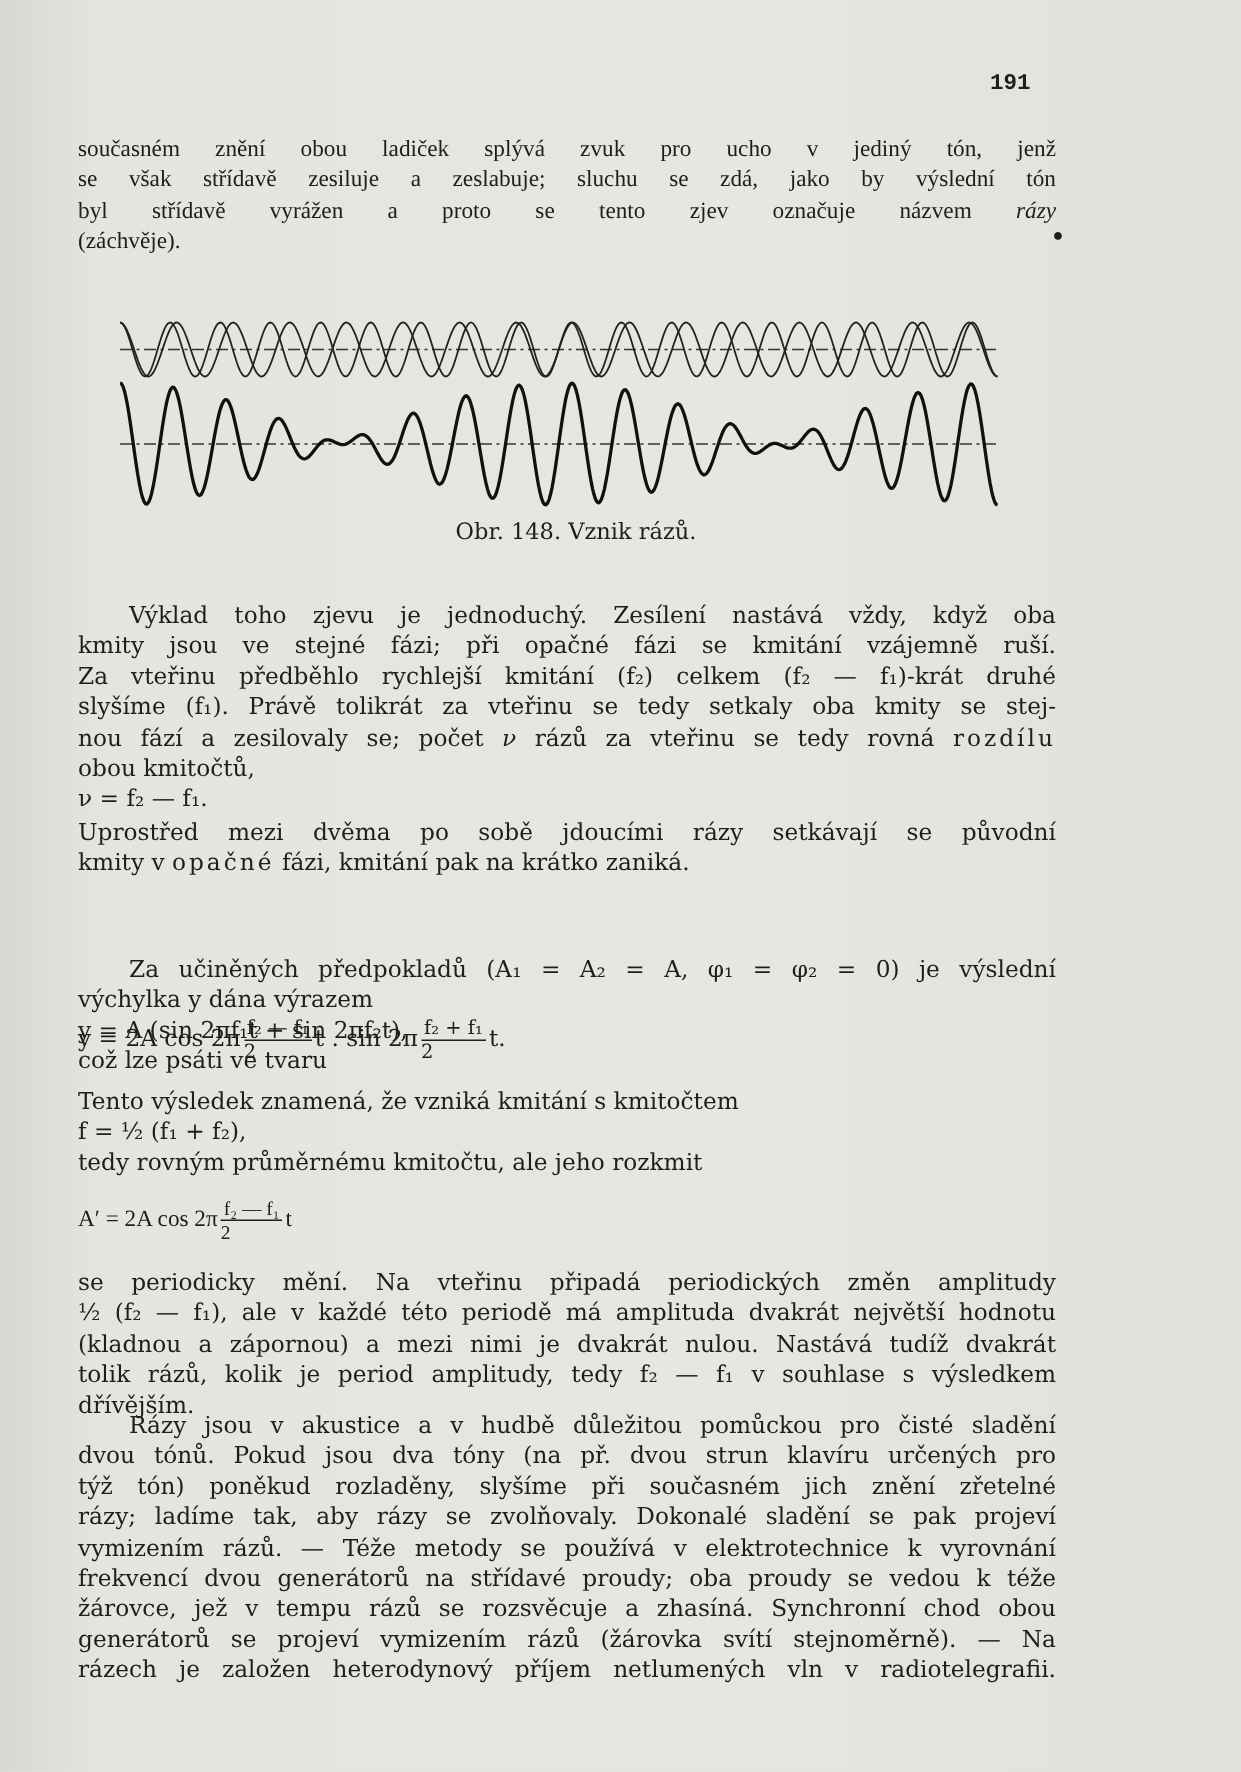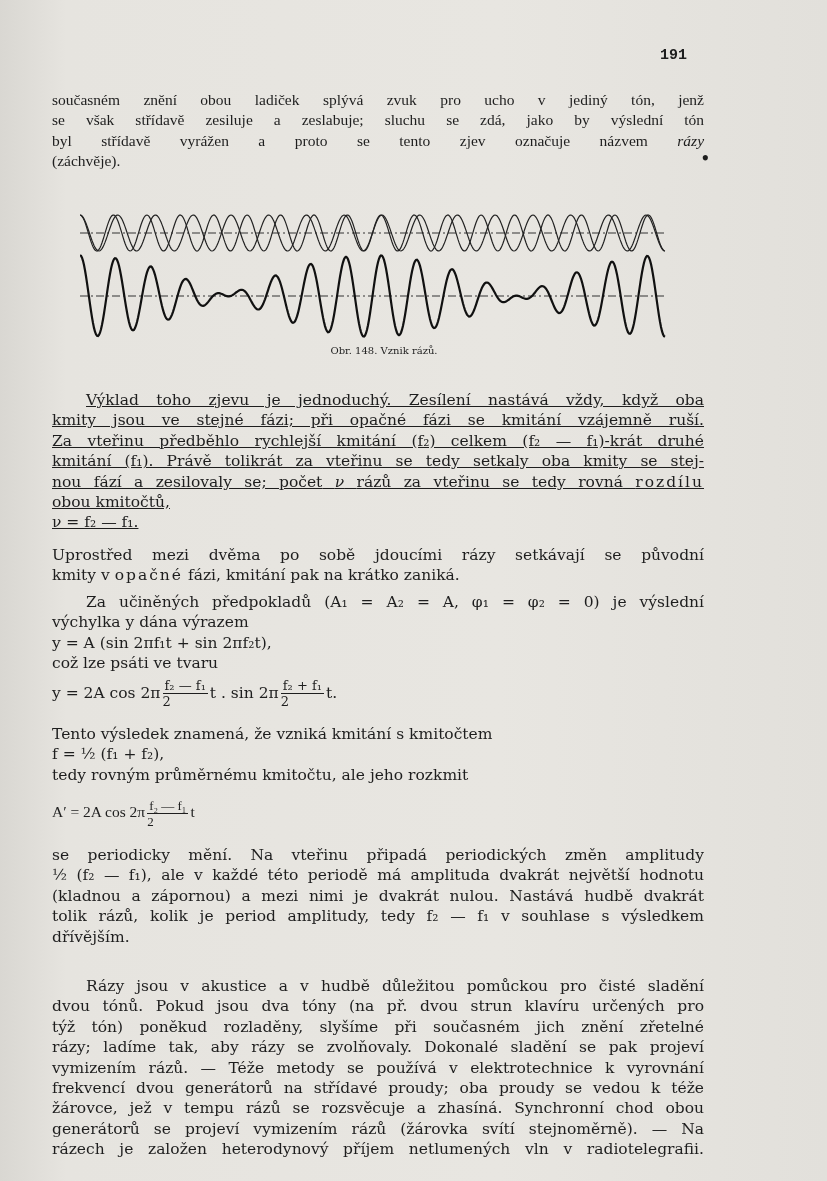--- a/index.html
+++ b/index.html
@@ -13,21 +13,21 @@
     background: linear-gradient(90deg,#d9d7d2 0%,#e6e4df 8%,#e8e6e1 60%,#e2e0db 100%); }
   .pagenum { position:absolute; top:47px; left:660px; font-family:Liberation Mono, monospace; font-weight:bold; font-size:15px; }
   .text { position:absolute; left:52px; width:652px; font-size:15.5px; line-height:20.4px; text-align:justify; text-align-last:left; }
   .indent { text-indent:34px; }
   .line { display:block; text-align:justify; text-align-last:justify; white-space:nowrap; }
   .lastline { display:block; text-align:right; }
   .eq { display:block; text-align:left; font-style:normal; }
   i { font-style:italic; }
   .spaced { letter-spacing:2px; }
   .figure { position:absolute; left:80px; top:200px; width:590px; height:140px; }
-  .caption { position:absolute; top:345px; left:0; width:768px; text-align:center; font-size:10px; }
+  .caption { position:absolute; top:345px; left:0; width:768px; text-align:center; font-size:15px; }
   .frac { display:inline-block; vertical-align:middle; text-align:center; font-size:13px; line-height:15px; margin:0 2px; }
   .frac span { display:block; }
   .frac .num { border-bottom:1px solid #1e1e1e; padding:0 2px; }
   .mark { position:absolute; font-size:18px; }
 </style>
 </head>
 <body>
 
 <div class="page">
   <div class="pagenum">191</div>
@@ -41,37 +41,37 @@
 
   <svg class="figure" viewBox="0 0 590 140">
     <line x1="0" y1="33" x2="585" y2="33" stroke="#333" stroke-width="1" stroke-dasharray="8 3 2 3"></line>
     <path id="w1" fill="none" stroke="#222" stroke-width="1.2" d="M0 15.0L1 15.2L2 16.0L3 17.2L4 18.8L5 20.9L6 23.3L7 25.9L8 28.7L9 31.7L10 34.7L11 37.6L12 40.5L13 43.1L14 45.4L15 47.4L16 49.0L17 50.1L18 50.8L19 51.0L20 50.7L21 49.9L22 48.6L23 46.9L24 44.8L25 42.4L26 39.7L27 36.9L28 33.9L29 30.9L30 28.0L31 25.2L32 22.6L33 20.3L34 18.4L35 16.8L36 15.8L37 15.1L38 15.0L39 15.4L40 16.3L41 17.6L42 19.3L43 21.5L44 23.9L45 26.6L46 29.5L47 32.5L48 35.5L49 38.4L50 41.2L51 43.7L52 45.9L53 47.8L54 49.3L55 50.4L56 50.9L57 51.0L58 50.5L59 49.6L60 48.2L61 46.4L62 44.2L63 41.7L64 39.0L65 36.1L66 33.1L67 30.2L68 27.3L69 24.5L70 22.0L71 19.8L72 17.9L73 16.5L74 15.5L75 15.1L76 15.1L77 15.6L78 16.6L79 18.0L80 19.9L81 22.1L82 24.6L83 27.3L84 30.3L85 33.2L86 36.2L87 39.1L88 41.8L89 44.3L90 46.5L91 48.3L92 49.6L93 50.5L94 51.0L95 50.9L96 50.3L97 49.3L98 47.8L99 45.9L100 43.6L101 41.1L102 38.3L103 35.4L104 32.4L105 29.4L106 26.5L107 23.8L108 21.4L109 19.3L110 17.5L111 16.2L112 15.4L113 15.0L114 15.1L115 15.8L116 16.9L117 18.4L118 20.4L119 22.7L120 25.3L121 28.1L122 31.0L123 34.0L124 37.0L125 39.8L126 42.5L127 44.9L128 47.0L129 48.7L130 49.9L131 50.7L132 51.0L133 50.8L134 50.1L135 48.9L136 47.3L137 45.3L138 43.0L139 40.4L140 37.5L141 34.6L142 31.6L143 28.6L144 25.8L145 23.2L146 20.8L147 18.8L148 17.2L149 16.0L150 15.2L151 15.0L152 15.3L153 16.0L154 17.2L155 18.9L156 21.0L157 23.3L158 26.0L159 28.8L160 31.8L161 34.8L162 37.7L163 40.5L164 43.1L165 45.5L166 47.4L167 49.0L168 50.2L169 50.8L170 51.0L171 50.7L172 49.8L173 48.6L174 46.9L175 44.8L176 42.3L177 39.7L178 36.8L179 33.8L180 30.8L181 27.9L182 25.1L183 22.5L184 20.3L185 18.3L186 16.8L187 15.7L188 15.1L189 15.0L190 15.4L191 16.3L192 17.6L193 19.4L194 21.5L195 24.0L196 26.7L197 29.6L198 32.6L199 35.6L200 38.5L201 41.2L202 43.8L203 46.0L204 47.9L205 49.4L206 50.4L207 50.9L208 51.0L209 50.5L210 49.6L211 48.2L212 46.3L213 44.2L214 41.7L215 38.9L216 36.0L217 33.0L218 30.1L219 27.2L220 24.4L221 21.9L222 19.7L223 17.9L224 16.5L225 15.5L226 15.1L227 15.1L228 15.6L229 16.6L230 18.1L231 19.9L232 22.1L233 24.7L234 27.4L235 30.4L236 33.3L237 36.3L238 39.2L239 41.9L240 44.4L241 46.5L242 48.3L243 49.7L244 50.6L245 51.0L246 50.9L247 50.3L248 49.2L249 47.7L250 45.8L251 43.5L252 41.0L253 38.2L254 35.3L255 32.3L256 29.3L257 26.4L258 23.8L259 21.3L260 19.2L261 17.5L262 16.2L263 15.4L264 15.0L265 15.2L266 15.8L267 16.9L268 18.5L269 20.5L270 22.8L271 25.4L272 28.2L273 31.1L274 34.1L275 37.1L276 39.9L277 42.6L278 45.0L279 47.0L280 48.7L281 49.9L282 50.7L283 51.0L284 50.8L285 50.1L286 48.9L287 47.3L288 45.3L289 42.9L290 40.3L291 37.4L292 34.5L293 31.5L294 28.6L295 25.7L296 23.1L297 20.7L298 18.7L299 17.1L300 15.9L301 15.2L302 15.0L303 15.3L304 16.1L305 17.3L306 19.0L307 21.0L308 23.4L309 26.1L310 28.9L311 31.9L312 34.9L313 37.8L314 40.6L315 43.2L316 45.5L317 47.5L318 49.1L319 50.2L320 50.8L321 51.0L322 50.6L323 49.8L324 48.5L325 46.8L326 44.7L327 42.2L328 39.6L329 36.7L330 33.7L331 30.7L332 27.8L333 25.0L334 22.5L335 20.2L336 18.3L337 16.8L338 15.7L339 15.1L340 15.0L341 15.4L342 16.3L343 17.7L344 19.5L345 21.6L346 24.1L347 26.8L348 29.7L349 32.7L350 35.6L351 38.6L352 41.3L353 43.9L354 46.1L355 47.9L356 49.4L357 50.4L358 50.9L359 50.9L360 50.5L361 49.5L362 48.1L363 46.3L364 44.1L365 41.6L366 38.8L367 35.9L368 33.0L369 30.0L370 27.1L371 24.3L372 21.8L373 19.7L374 17.8L375 16.4L376 15.5L377 15.0L378 15.1L379 15.6L380 16.6L381 18.1L382 20.0L383 22.2L384 24.8L385 27.5L386 30.4L387 33.4L388 36.4L389 39.3L390 42.0L391 44.5L392 46.6L393 48.4L394 49.7L395 50.6L396 51.0L397 50.9L398 50.3L399 49.2L400 47.7L401 45.7L402 43.5L403 40.9L404 38.1L405 35.2L406 32.2L407 29.2L408 26.3L409 23.7L410 21.2L411 19.1L412 17.4L413 16.2L414 15.3L415 15.0L416 15.2L417 15.8L418 17.0L419 18.6L420 20.5L421 22.9L422 25.5L423 28.3L424 31.2L425 34.2L426 37.2L427 40.0L428 42.7L429 45.0L430 47.1L431 48.8L432 50.0L433 50.7L434 51.0L435 50.8L436 50.0L437 48.8L438 47.2L439 45.2L440 42.8L441 40.2L442 37.4L443 34.4L444 31.4L445 28.5L446 25.6L447 23.0L448 20.7L449 18.7L450 17.1L451 15.9L452 15.2L453 15.0L454 15.3L455 16.1L456 17.3L457 19.0L458 21.1L459 23.5L460 26.2L461 29.0L462 32.0L463 35.0L464 37.9L465 40.7L466 43.3L467 45.6L468 47.6L469 49.1L470 50.2L471 50.9L472 51.0L473 50.6L474 49.8L475 48.5L476 46.7L477 44.6L478 42.2L479 39.5L480 36.6L481 33.6L482 30.6L483 27.7L484 24.9L485 22.4L486 20.1L487 18.2L488 16.7L489 15.7L490 15.1L491 15.0L492 15.5L493 16.4L494 17.7L495 19.5L496 21.7L497 24.2L498 26.9L499 29.8L500 32.8L501 35.7L502 38.7L503 41.4L504 43.9L505 46.1L506 48.0L507 49.4L508 50.4L509 50.9L510 50.9L511 50.5L512 49.5L513 48.1L514 46.2L515 44.0L516 41.5L517 38.7L518 35.8L519 32.9L520 29.9L521 27.0L522 24.3L523 21.8L524 19.6L525 17.8L526 16.4L527 15.5L528 15.0L529 15.1L530 15.6L531 16.7L532 18.2L533 20.1L534 22.3L535 24.8L536 27.6L537 30.5L538 33.5L539 36.5L540 39.4L541 42.1L542 44.5L543 46.7L544 48.4L545 49.7L546 50.6L547 51.0L548 50.9L549 50.2L550 49.2L551 47.6L552 45.7L553 43.4L554 40.8L555 38.0L556 35.1L557 32.1L558 29.1L559 26.3L560 23.6L561 21.2L562 19.1L563 17.4L564 16.1L565 15.3L566 15.0L567 15.2L568 15.9L569 17.0L570 18.6L571 20.6L572 22.9L573 25.5L574 28.4L575 31.3L576 34.3L577 37.3L578 40.1L579 42.7L580 45.1L581 47.2L582 48.8L583 50.0L584 50.8L585 51.0"></path>
     <path id="w2" fill="none" stroke="#222" stroke-width="1.2" d="M0 15.0L1 15.3L2 16.3L3 17.8L4 19.9L5 22.4L6 25.3L7 28.5L8 31.8L9 35.2L10 38.5L11 41.6L12 44.4L13 46.8L14 48.7L15 50.1L16 50.8L17 51.0L18 50.5L19 49.4L20 47.7L21 45.5L22 42.8L23 39.8L24 36.6L25 33.2L26 29.9L27 26.6L28 23.6L29 20.9L30 18.6L31 16.8L32 15.6L33 15.1L34 15.1L35 15.8L36 17.1L37 18.9L38 21.2L39 24.0L40 27.1L41 30.4L42 33.7L43 37.1L44 40.3L45 43.2L46 45.8L47 47.9L48 49.6L49 50.6L50 51.0L51 50.8L52 49.9L53 48.5L54 46.5L55 44.0L56 41.2L57 38.0L58 34.7L59 31.3L60 28.0L61 24.8L62 22.0L63 19.5L64 17.5L65 16.1L66 15.2L67 15.0L68 15.4L69 16.4L70 18.1L71 20.2L72 22.8L73 25.7L74 28.9L75 32.3L76 35.6L77 38.9L78 42.0L79 44.8L80 47.1L81 48.9L82 50.2L83 50.9L84 50.9L85 50.4L86 49.2L87 47.4L88 45.1L89 42.4L90 39.4L91 36.1L92 32.8L93 29.4L94 26.2L95 23.2L96 20.5L97 18.3L98 16.6L99 15.5L100 15.0L101 15.2L102 15.9L103 17.3L104 19.2L105 21.6L106 24.4L107 27.5L108 30.8L109 34.2L110 37.5L111 40.7L112 43.6L113 46.1L114 48.2L115 49.7L116 50.7L117 51.0L118 50.7L119 49.7L120 48.2L121 46.1L122 43.6L123 40.7L124 37.5L125 34.2L126 30.8L127 27.5L128 24.4L129 21.6L130 19.2L131 17.3L132 15.9L133 15.2L134 15.0L135 15.5L136 16.6L137 18.3L138 20.5L139 23.2L140 26.2L141 29.4L142 32.8L143 36.1L144 39.4L145 42.4L146 45.1L147 47.4L148 49.2L149 50.4L150 50.9L151 50.9L152 50.2L153 48.9L154 47.1L155 44.8L156 42.0L157 38.9L158 35.6L159 32.3L160 28.9L161 25.7L162 22.8L163 20.2L164 18.1L165 16.4L166 15.4L167 15.0L168 15.2L169 16.1L170 17.5L171 19.5L172 22.0L173 24.8L174 28.0L175 31.3L176 34.7L177 38.0L178 41.2L179 44.0L180 46.5L181 48.5L182 49.9L183 50.8L184 51.0L185 50.6L186 49.6L187 47.9L188 45.8L189 43.2L190 40.3L191 37.1L192 33.7L193 30.4L194 27.1L195 24.0L196 21.2L197 18.9L198 17.1L199 15.8L200 15.1L201 15.1L202 15.6L203 16.8L204 18.6L205 20.9L206 23.6L207 26.6L208 29.9L209 33.2L210 36.6L211 39.8L212 42.8L213 45.5L214 47.7L215 49.4L216 50.5L217 51.0L218 50.8L219 50.1L220 48.7L221 46.8L222 44.4L223 41.6L224 38.5L225 35.2L226 31.8L227 28.5L228 25.3L229 22.4L230 19.9L231 17.8L232 16.3L233 15.3L234 15.0L235 15.3L236 16.3L237 17.8L238 19.9L239 22.4L240 25.3L241 28.5L242 31.8L243 35.2L244 38.5L245 41.6L246 44.4L247 46.8L248 48.7L249 50.1L250 50.8L251 51.0L252 50.5L253 49.4L254 47.7L255 45.5L256 42.8L257 39.8L258 36.6L259 33.2L260 29.9L261 26.6L262 23.6L263 20.9L264 18.6L265 16.8L266 15.6L267 15.1L268 15.1L269 15.8L270 17.1L271 18.9L272 21.2L273 24.0L274 27.1L275 30.4L276 33.7L277 37.1L278 40.3L279 43.2L280 45.8L281 47.9L282 49.6L283 50.6L284 51.0L285 50.8L286 49.9L287 48.5L288 46.5L289 44.0L290 41.2L291 38.0L292 34.7L293 31.3L294 28.0L295 24.8L296 22.0L297 19.5L298 17.5L299 16.1L300 15.2L301 15.0L302 15.4L303 16.4L304 18.1L305 20.2L306 22.8L307 25.7L308 28.9L309 32.3L310 35.6L311 38.9L312 42.0L313 44.8L314 47.1L315 48.9L316 50.2L317 50.9L318 50.9L319 50.4L320 49.2L321 47.4L322 45.1L323 42.4L324 39.4L325 36.1L326 32.8L327 29.4L328 26.2L329 23.2L330 20.5L331 18.3L332 16.6L333 15.5L334 15.0L335 15.2L336 15.9L337 17.3L338 19.2L339 21.6L340 24.4L341 27.5L342 30.8L343 34.2L344 37.5L345 40.7L346 43.6L347 46.1L348 48.2L349 49.7L350 50.7L351 51.0L352 50.7L353 49.7L354 48.2L355 46.1L356 43.6L357 40.7L358 37.5L359 34.2L360 30.8L361 27.5L362 24.4L363 21.6L364 19.2L365 17.3L366 15.9L367 15.2L368 15.0L369 15.5L370 16.6L371 18.3L372 20.5L373 23.2L374 26.2L375 29.4L376 32.8L377 36.1L378 39.4L379 42.4L380 45.1L381 47.4L382 49.2L383 50.4L384 50.9L385 50.9L386 50.2L387 48.9L388 47.1L389 44.8L390 42.0L391 38.9L392 35.6L393 32.3L394 28.9L395 25.7L396 22.8L397 20.2L398 18.1L399 16.4L400 15.4L401 15.0L402 15.2L403 16.1L404 17.5L405 19.5L406 22.0L407 24.8L408 28.0L409 31.3L410 34.7L411 38.0L412 41.2L413 44.0L414 46.5L415 48.5L416 49.9L417 50.8L418 51.0L419 50.6L420 49.6L421 47.9L422 45.8L423 43.2L424 40.3L425 37.1L426 33.7L427 30.4L428 27.1L429 24.0L430 21.2L431 18.9L432 17.1L433 15.8L434 15.1L435 15.1L436 15.6L437 16.8L438 18.6L439 20.9L440 23.6L441 26.6L442 29.9L443 33.2L444 36.6L445 39.8L446 42.8L447 45.5L448 47.7L449 49.4L450 50.5L451 51.0L452 50.8L453 50.1L454 48.7L455 46.8L456 44.4L457 41.6L458 38.5L459 35.2L460 31.8L461 28.5L462 25.3L463 22.4L464 19.9L465 17.8L466 16.3L467 15.3L468 15.0L469 15.3L470 16.3L471 17.8L472 19.9L473 22.4L474 25.3L475 28.5L476 31.8L477 35.2L478 38.5L479 41.6L480 44.4L481 46.8L482 48.7L483 50.1L484 50.8L485 51.0L486 50.5L487 49.4L488 47.7L489 45.5L490 42.8L491 39.8L492 36.6L493 33.2L494 29.9L495 26.6L496 23.6L497 20.9L498 18.6L499 16.8L500 15.6L501 15.1L502 15.1L503 15.8L504 17.1L505 18.9L506 21.2L507 24.0L508 27.1L509 30.4L510 33.7L511 37.1L512 40.3L513 43.2L514 45.8L515 47.9L516 49.6L517 50.6L518 51.0L519 50.8L520 49.9L521 48.5L522 46.5L523 44.0L524 41.2L525 38.0L526 34.7L527 31.3L528 28.0L529 24.8L530 22.0L531 19.5L532 17.5L533 16.1L534 15.2L535 15.0L536 15.4L537 16.4L538 18.1L539 20.2L540 22.8L541 25.7L542 28.9L543 32.3L544 35.6L545 38.9L546 42.0L547 44.8L548 47.1L549 48.9L550 50.2L551 50.9L552 50.9L553 50.4L554 49.2L555 47.4L556 45.1L557 42.4L558 39.4L559 36.1L560 32.8L561 29.4L562 26.2L563 23.2L564 20.5L565 18.3L566 16.6L567 15.5L568 15.0L569 15.2L570 15.9L571 17.3L572 19.2L573 21.6L574 24.4L575 27.5L576 30.8L577 34.2L578 37.5L579 40.7L580 43.6L581 46.1L582 48.2L583 49.7L584 50.7L585 51.0"></path>
     <line x1="0" y1="96" x2="585" y2="96" stroke="#333" stroke-width="1" stroke-dasharray="8 3 2 3"></line>
     <path id="w3" fill="none" stroke="#111" stroke-width="2.2" d="M0 55.2L1 55.8L2 57.7L3 60.8L4 65.1L5 70.2L6 76.2L7 82.8L8 89.8L9 97.0L10 104.1L11 111.0L12 117.3L13 123.0L14 127.9L15 131.7L16 134.3L17 135.8L18 136.0L19 134.9L20 132.7L21 129.3L22 124.8L23 119.5L24 113.5L25 106.9L26 100.1L27 93.2L28 86.4L29 79.9L30 74.0L31 68.8L32 64.6L33 61.3L34 59.1L35 58.2L36 58.4L37 59.8L38 62.3L39 65.8L40 70.3L41 75.5L42 81.3L43 87.5L44 94.0L45 100.4L46 106.5L47 112.3L48 117.6L49 122.0L50 125.6L51 128.3L52 129.8L53 130.3L54 129.8L55 128.1L56 125.5L57 122.0L58 117.8L59 112.9L60 107.6L61 102.0L62 96.3L63 90.6L64 85.3L65 80.4L66 76.0L67 72.4L68 69.6L69 67.6L70 66.6L71 66.5L72 67.3L73 69.1L74 71.6L75 74.8L76 78.7L77 83.0L78 87.6L79 92.3L80 97.1L81 101.7L82 106.0L83 109.9L84 113.2L85 115.9L86 118.0L87 119.2L88 119.7L89 119.5L90 118.5L91 116.8L92 114.6L93 111.8L94 108.6L95 105.1L96 101.5L97 97.8L98 94.2L99 90.8L100 87.7L101 84.9L102 82.6L103 80.9L104 79.7L105 79.0L106 78.9L107 79.4L108 80.4L109 81.8L110 83.6L111 85.7L112 88.1L113 90.5L114 93.0L115 95.5L116 97.8L117 99.9L118 101.8L119 103.3L120 104.5L121 105.3L122 105.8L123 105.9L124 105.7L125 105.1L126 104.3L127 103.3L128 102.1L129 100.8L130 99.5L131 98.3L132 97.0L133 96.0L134 95.0L135 94.3L136 93.7L137 93.3L138 93.2L139 93.2L140 93.4L141 93.7L142 94.1L143 94.6L144 95.1L145 95.5L146 95.9L147 96.2L148 96.4L149 96.4L150 96.2L151 95.9L152 95.4L153 94.8L154 94.1L155 93.3L156 92.5L157 91.8L158 91.1L159 90.5L160 90.0L161 89.8L162 89.8L163 90.0L164 90.6L165 91.4L166 92.4L167 93.8L168 95.3L169 97.0L170 98.9L171 100.8L172 102.6L173 104.4L174 106.0L175 107.4L176 108.5L177 109.2L178 109.5L179 109.4L180 108.8L181 107.7L182 106.2L183 104.3L184 101.9L185 99.3L186 96.4L187 93.4L188 90.3L189 87.2L190 84.3L191 81.7L192 79.4L193 77.6L194 76.3L195 75.6L196 75.5L197 76.2L198 77.4L199 79.4L200 81.9L201 85.0L202 88.5L203 92.4L204 96.6L205 100.8L206 105.0L207 109.1L208 112.8L209 116.1L210 118.8L211 120.9L212 122.3L213 122.8L214 122.4L215 121.3L216 119.2L217 116.4L218 112.9L219 108.7L220 104.1L221 99.1L222 93.9L223 88.6L224 83.5L225 78.7L226 74.3L227 70.5L228 67.5L229 65.4L230 64.2L231 63.9L232 64.7L233 66.5L234 69.3L235 73.0L236 77.4L237 82.5L238 88.1L239 94.1L240 100.2L241 106.2L242 112.0L243 117.4L244 122.1L245 126.1L246 129.2L247 131.2L248 132.2L249 132.0L250 130.7L251 128.3L252 124.8L253 120.4L254 115.2L255 109.3L256 102.9L257 96.3L258 89.6L259 83.0L260 76.8L261 71.2L262 66.3L263 62.3L264 59.3L265 57.5L266 56.8L267 57.5L268 59.3L269 62.3L270 66.3L271 71.4L272 77.2L273 83.7L274 90.5L275 97.6L276 104.7L277 111.5L278 117.8L279 123.5L280 128.3L281 132.1L282 134.8L283 136.3L284 136.5L285 135.5L286 133.2L287 129.7L288 125.2L289 119.7L290 113.5L291 106.7L292 99.6L293 92.4L294 85.3L295 78.5L296 72.3L297 66.8L298 62.3L299 58.8L300 56.5L301 55.5L302 55.7L303 57.2L304 59.9L305 63.7L306 68.5L307 74.2L308 80.5L309 87.3L310 94.4L311 101.5L312 108.3L313 114.8L314 120.6L315 125.7L316 129.7L317 132.7L318 134.5L319 135.2L320 134.5L321 132.7L322 129.7L323 125.7L324 120.8L325 115.2L326 109.0L327 102.4L328 95.7L329 89.1L330 82.7L331 76.8L332 71.6L333 67.2L334 63.7L335 61.3L336 60.0L337 59.8L338 60.8L339 62.8L340 65.9L341 69.9L342 74.6L343 80.0L344 85.8L345 91.8L346 97.9L347 103.9L348 109.5L349 114.6L350 119.0L351 122.7L352 125.5L353 127.3L354 128.1L355 127.8L356 126.6L357 124.5L358 121.5L359 117.7L360 113.3L361 108.5L362 103.4L363 98.1L364 92.9L365 87.9L366 83.3L367 79.1L368 75.6L369 72.8L370 70.7L371 69.6L372 69.2L373 69.7L374 71.1L375 73.2L376 75.9L377 79.2L378 82.9L379 87.0L380 91.2L381 95.4L382 99.6L383 103.5L384 107.0L385 110.1L386 112.6L387 114.6L388 115.8L389 116.5L390 116.4L391 115.7L392 114.4L393 112.6L394 110.3L395 107.7L396 104.8L397 101.7L398 98.6L399 95.6L400 92.7L401 90.1L402 87.7L403 85.8L404 84.3L405 83.2L406 82.6L407 82.5L408 82.8L409 83.5L410 84.6L411 86.0L412 87.6L413 89.4L414 91.2L415 93.1L416 95.0L417 96.7L418 98.2L419 99.6L420 100.6L421 101.4L422 102.0L423 102.2L424 102.2L425 102.0L426 101.5L427 100.9L428 100.2L429 99.5L430 98.7L431 97.9L432 97.2L433 96.6L434 96.1L435 95.8L436 95.6L437 95.6L438 95.8L439 96.1L440 96.5L441 96.9L442 97.4L443 97.9L444 98.3L445 98.6L446 98.8L447 98.8L448 98.7L449 98.3L450 97.7L451 97.0L452 96.0L453 95.0L454 93.7L455 92.5L456 91.2L457 89.9L458 88.7L459 87.7L460 86.9L461 86.3L462 86.1L463 86.2L464 86.7L465 87.5L466 88.7L467 90.2L468 92.1L469 94.2L470 96.5L471 99.0L472 101.5L473 103.9L474 106.3L475 108.4L476 110.2L477 111.6L478 112.6L479 113.1L480 113.0L481 112.3L482 111.1L483 109.4L484 107.1L485 104.3L486 101.2L487 97.8L488 94.2L489 90.5L490 86.9L491 83.4L492 80.2L493 77.4L494 75.2L495 73.5L496 72.5L497 72.3L498 72.8L499 74.0L500 76.1L501 78.8L502 82.1L503 86.0L504 90.3L505 94.9L506 99.7L507 104.4L508 109.0L509 113.3L510 117.2L511 120.4L512 122.9L513 124.7L514 125.5L515 125.4L516 124.4L517 122.4L518 119.6L519 116.0L520 111.6L521 106.7L522 101.4L523 95.7L524 90.0L525 84.4L526 79.1L527 74.2L528 70.0L529 66.5L530 63.9L531 62.2L532 61.7L533 62.2L534 63.7L535 66.4L536 70.0L537 74.4L538 79.7L539 85.5L540 91.6L541 98.0L542 104.5L543 110.7L544 116.5L545 121.7L546 126.2L547 129.7L548 132.2L549 133.6L550 133.8L551 132.9L552 130.7L553 127.4L554 123.2L555 118.0L556 112.1L557 105.6L558 98.8L559 91.9L560 85.1L561 78.5L562 72.5L563 67.2L564 62.7L565 59.3L566 57.1L567 56.0L568 56.2L569 57.7L570 60.3L571 64.1L572 69.0L573 74.7L574 81.0L575 87.9L576 95.0L577 102.2L578 109.2L579 115.8L580 121.8L581 126.9L582 131.2L583 134.3L584 136.2L585 136.8"></path>
   </svg>
   <div class="caption">Obr. 148. Vznik rázů.</div>
 
-  <div class="text" style="top:390px;text-decoration:underline;">
+  <div class="text" style="top:400px;">
     <span class="line indent" style="text-indent:34px;">Výklad toho zjevu je jednoduchý. Zesílení nastává vždy, když oba</span>
     <span class="line">kmity jsou ve stejné fázi; při opačné fázi se kmitání vzájemně ruší.</span>
     <span class="line">Za vteřinu předběhlo rychlejší kmitání (f₂) celkem (f₂ — f₁)-krát druhé</span>
-    <span class="line">kmitání (f₁). Právě tolikrát za vteřinu se tedy setkaly oba kmity se stej-</span>
+    <span class="line">slyšíme (f₁). Právě tolikrát za vteřinu se tedy setkaly oba kmity se stej-</span>
     <span class="line"><span>nou fází a zesilovaly se; počet</span> <i>ν</i> <span>rázů za vteřinu se tedy rovná</span> <span class="spaced">rozdílu</span></span>
     <span class="lastline">obou kmitočtů,</span>
     <span class="eq" style="padding-right:60px;">ν = f₂ — f₁.</span>
   </div>
 
   <div class="text" style="top:545px;">
     <span class="line">Uprostřed mezi dvěma po sobě jdoucími rázy setkávají se původní</span>
     <span class="lastline"><span>kmity v</span> <span class="spaced">opačné</span> <span>fázi, kmitání pak na krátko zaniká.</span></span>
   </div>
 
   <div class="text" style="top:592px;">
-    <span class="line" style="text-indent:34px;">Za učiněných předpokladů (A₁ = A₂ = A, φ₁ = φ₂ = 0) je výslední</span>
+    <span class="line" style="text-indent:34px;margin-top:44px;">Za učiněných předpokladů (A₁ = A₂ = A, φ₁ = φ₂ = 0) je výslední</span>
     <span class="lastline">výchylka y dána výrazem</span>
     <span class="eq">y = A (sin 2πf₁t + sin 2πf₂t),</span>
     <span class="lastline">což lze psáti ve tvaru</span>
   </div>
 
   <div class="text" style="top:678px;text-align:center;">
     <span>y = 2A cos 2π</span><span class="frac"><span class="num">f₂ — f₁</span><span>2</span></span><span>t . sin 2π</span><span class="frac"><span class="num">f₂ + f₁</span><span>2</span></span><span>t.</span>
   </div>
 
   <div class="text" style="top:724px;">
@@ -80,27 +80,27 @@
     <span class="lastline">tedy rovným průměrnému kmitočtu, ale jeho rozkmit</span>
   </div>
 
   <div class="text" style="top:798px;text-align:center;font-family:Liberation Serif, serif;">
     <span>A′ = 2A cos 2π</span><span class="frac"><span class="num">f₂ — f₁</span><span>2</span></span><span>t</span>
   </div>
 
   <div class="text" style="top:845px;">
     <span class="line">se periodicky mění. Na vteřinu připadá periodických změn amplitudy</span>
     <span class="line">½ (f₂ — f₁), ale v každé této periodě má amplituda dvakrát největší hodnotu</span>
-    <span class="line">(kladnou a zápornou) a mezi nimi je dvakrát nulou. Nastává hudbě dvakrát</span>
+    <span class="line">(kladnou a zápornou) a mezi nimi je dvakrát nulou. Nastává tudíž dvakrát</span>
     <span class="line">tolik rázů, kolik je period amplitudy, tedy f₂ — f₁ v souhlase s výsledkem</span>
     <span class="lastline">dřívějším.</span>
   </div>
 
   <div class="text" style="top:940px;">
-    <span class="line" style="text-indent:34px;margin-top:36px;">Rázy jsou v akustice a v hudbě důležitou pomůckou pro čisté sladění</span>
+    <span class="line" style="text-indent:34px;">Rázy jsou v akustice a v hudbě důležitou pomůckou pro čisté sladění</span>
     <span class="line">dvou tónů. Pokud jsou dva tóny (na př. dvou strun klavíru určených pro</span>
     <span class="line">týž tón) poněkud rozladěny, slyšíme při současném jich znění zřetelné</span>
     <span class="line">rázy; ladíme tak, aby rázy se zvolňovaly. Dokonalé sladění se pak projeví</span>
     <span class="line">vymizením rázů. — Téže metody se používá v elektrotechnice k vyrovnání</span>
     <span class="line">frekvencí dvou generátorů na střídavé proudy; oba proudy se vedou k téže</span>
     <span class="line">žárovce, jež v tempu rázů se rozsvěcuje a zhasíná. Synchronní chod obou</span>
     <span class="line">generátorů se projeví vymizením rázů (žárovka svítí stejnoměrně). — Na</span>
     <span class="line">rázech je založen heterodynový příjem netlumených vln v radiotelegrafii.</span>
   </div>
 

